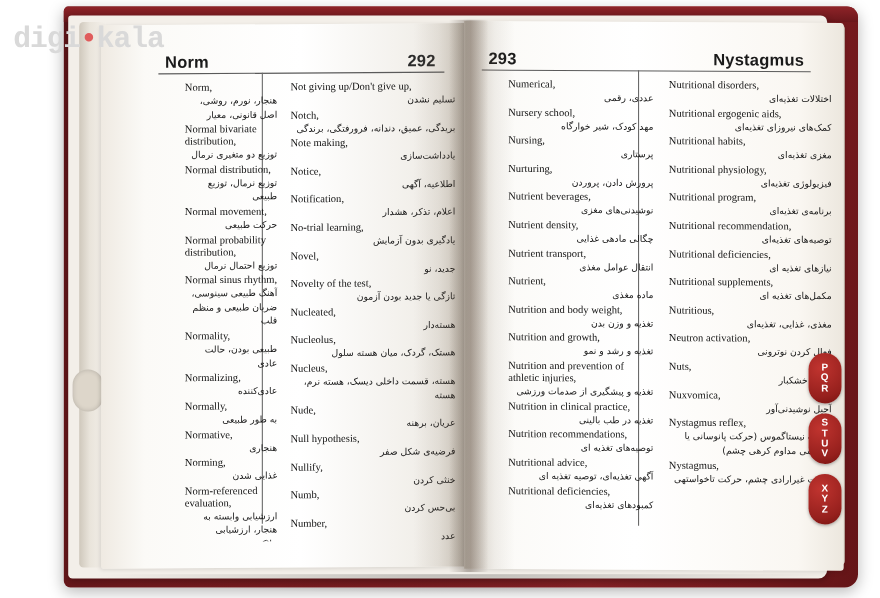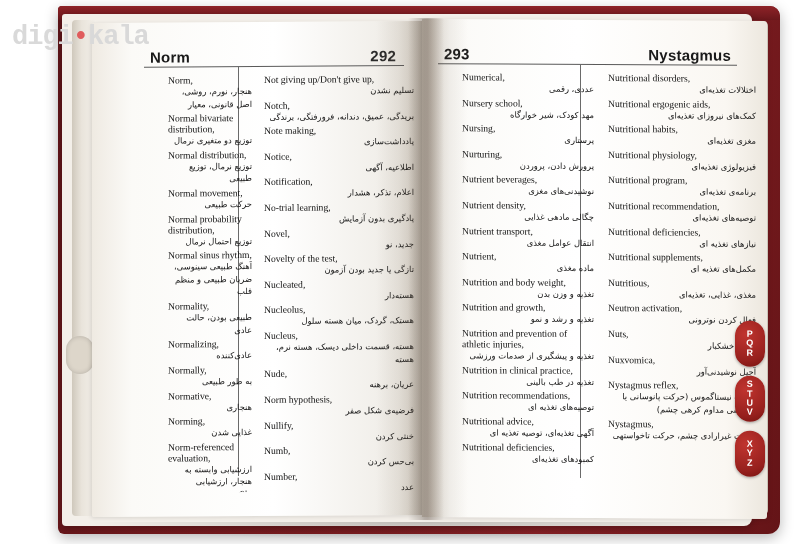--- a/index.html
+++ b/index.html
@@ -376,21 +376,21 @@
             </div>
             <div class="stack">
               <span class="en">Nucleus,</span>
               <span class="fa">هسته، قسمت داخلی دیسک، هسته نرم، هسته</span>
             </div>
             <div class="stack">
               <span class="en">Nude,</span>
               <span class="fa">عریان، برهنه</span>
             </div>
             <div class="stack">
-              <span class="en">Norm hypothesis,</span>
+              <span class="en">Null hypothesis,</span>
               <span class="fa">فرضیه‌ی شکل صفر</span>
             </div>
             <div class="stack">
               <span class="en">Nullify,</span>
               <span class="fa">خنثی کردن</span>
             </div>
             <div class="stack">
               <span class="en">Numb,</span>
               <span class="fa">بی‌حس کردن</span>
             </div>

